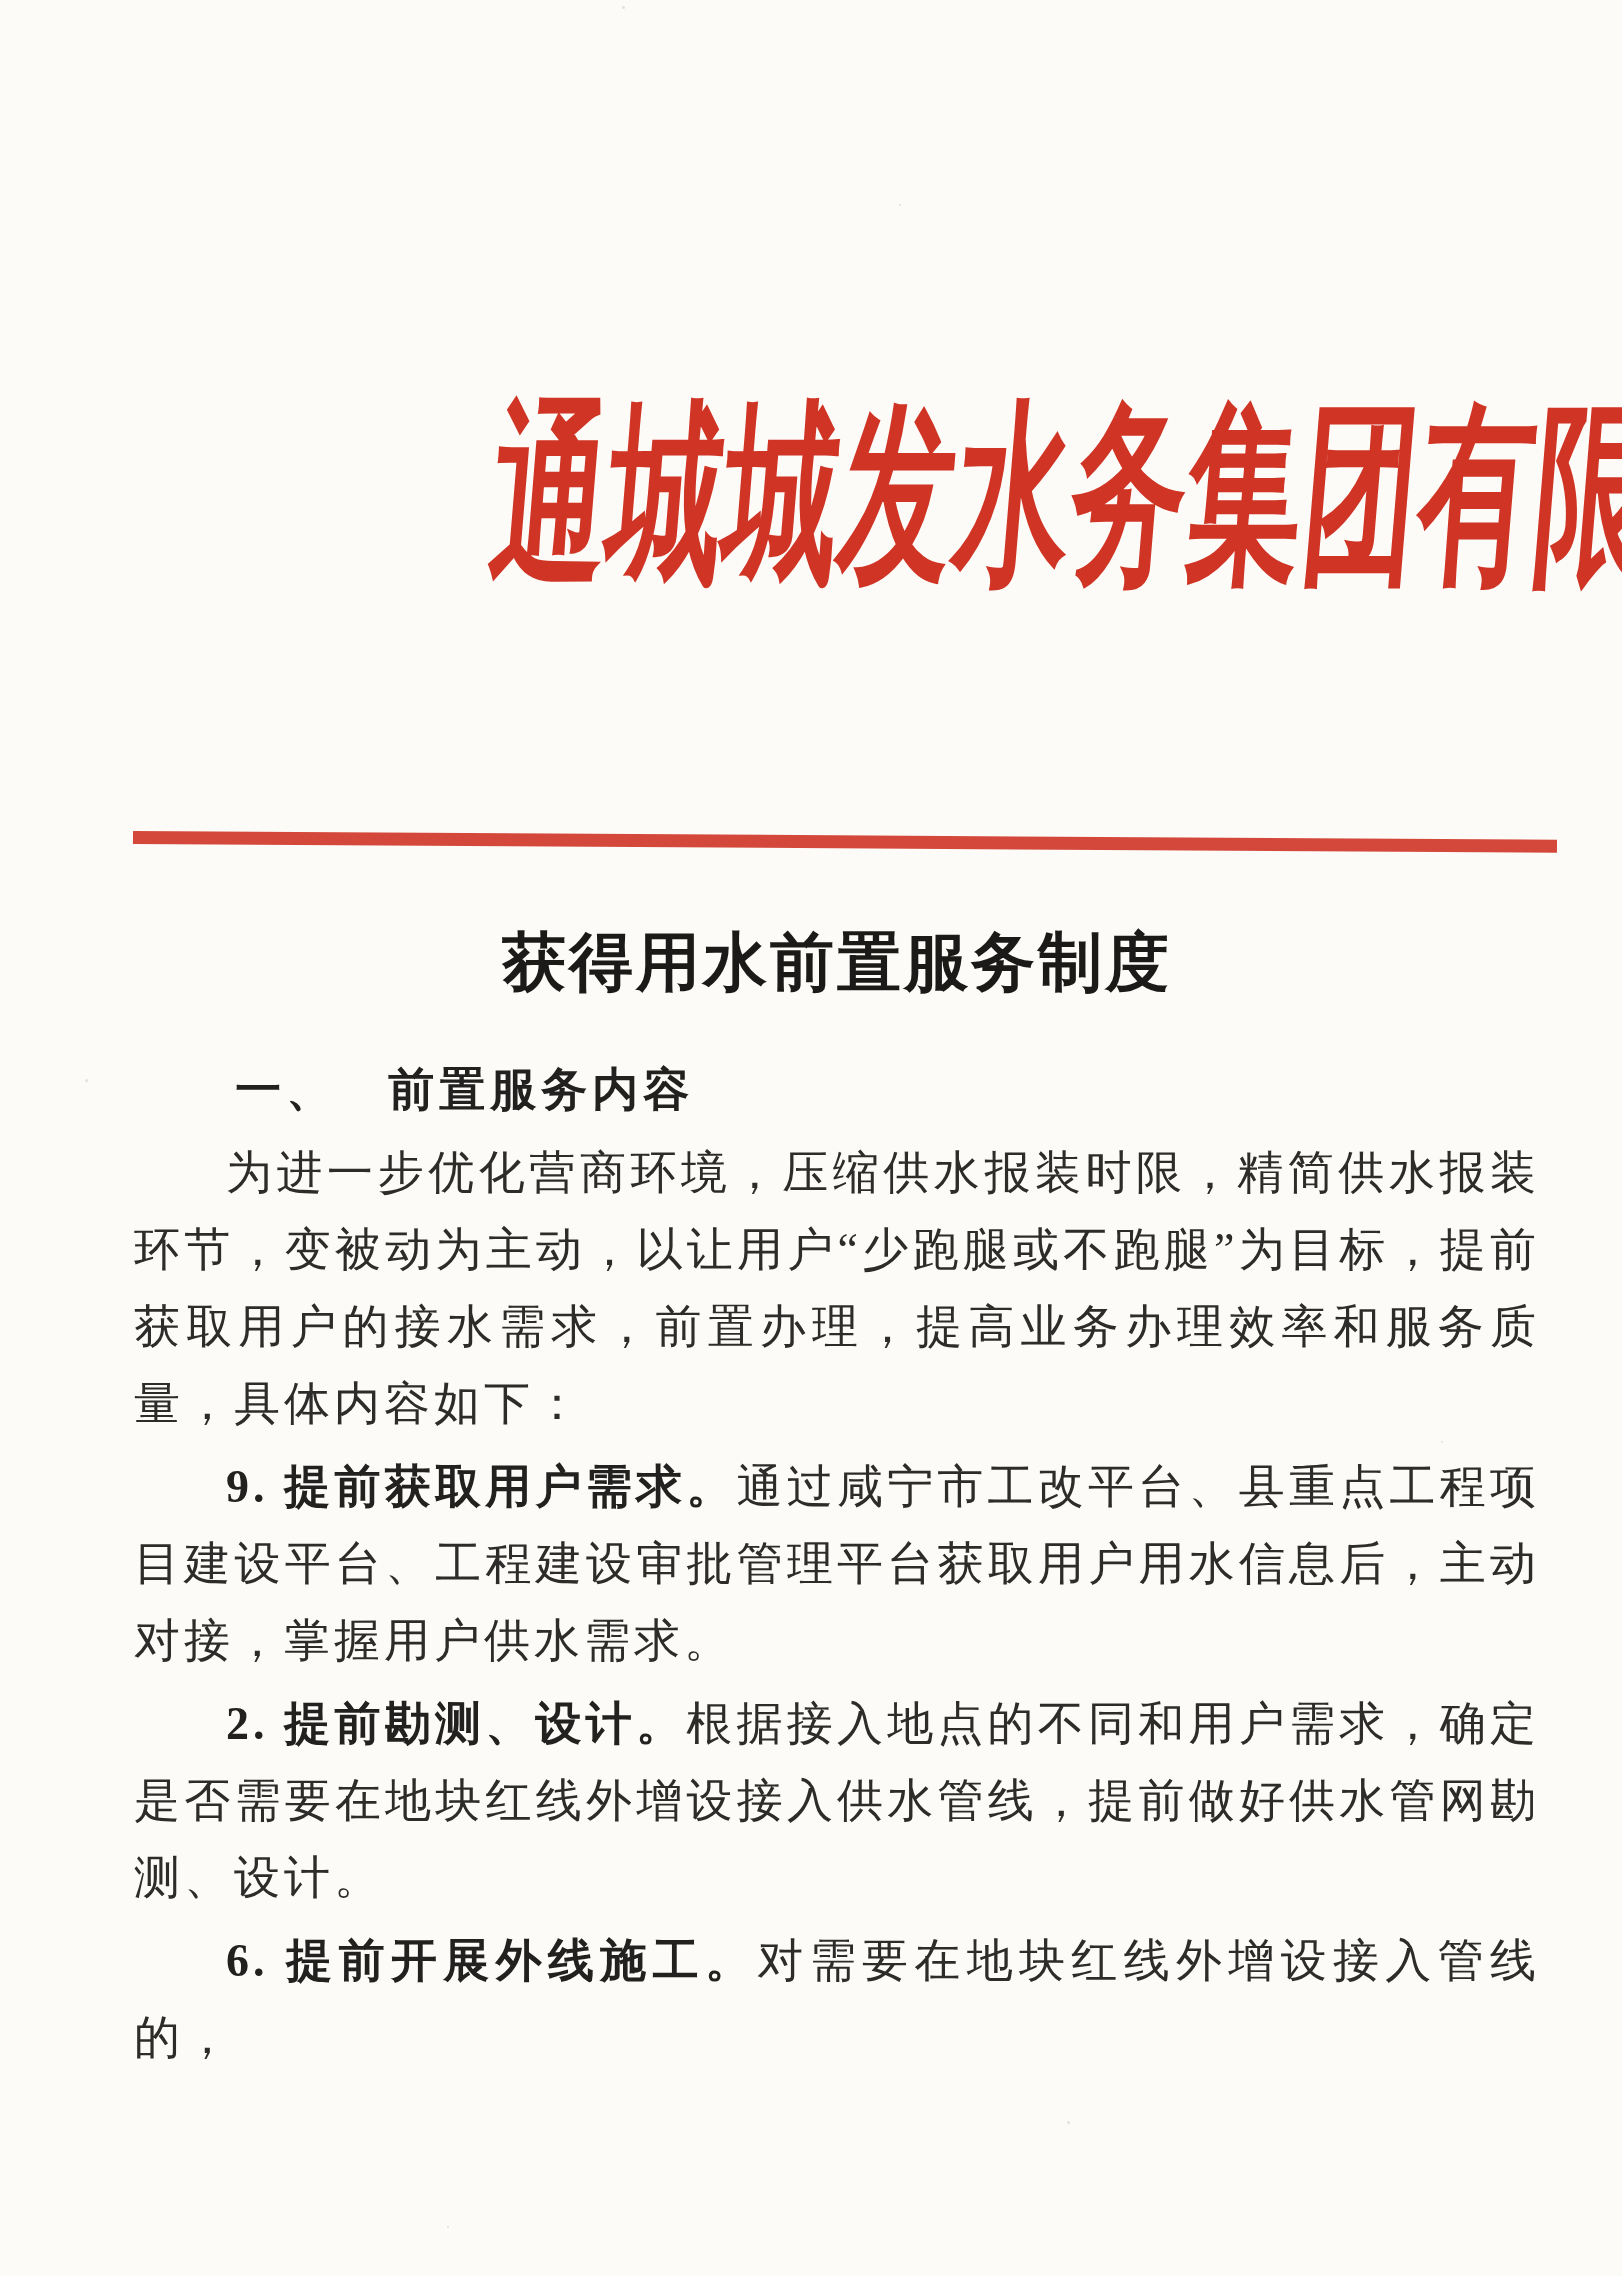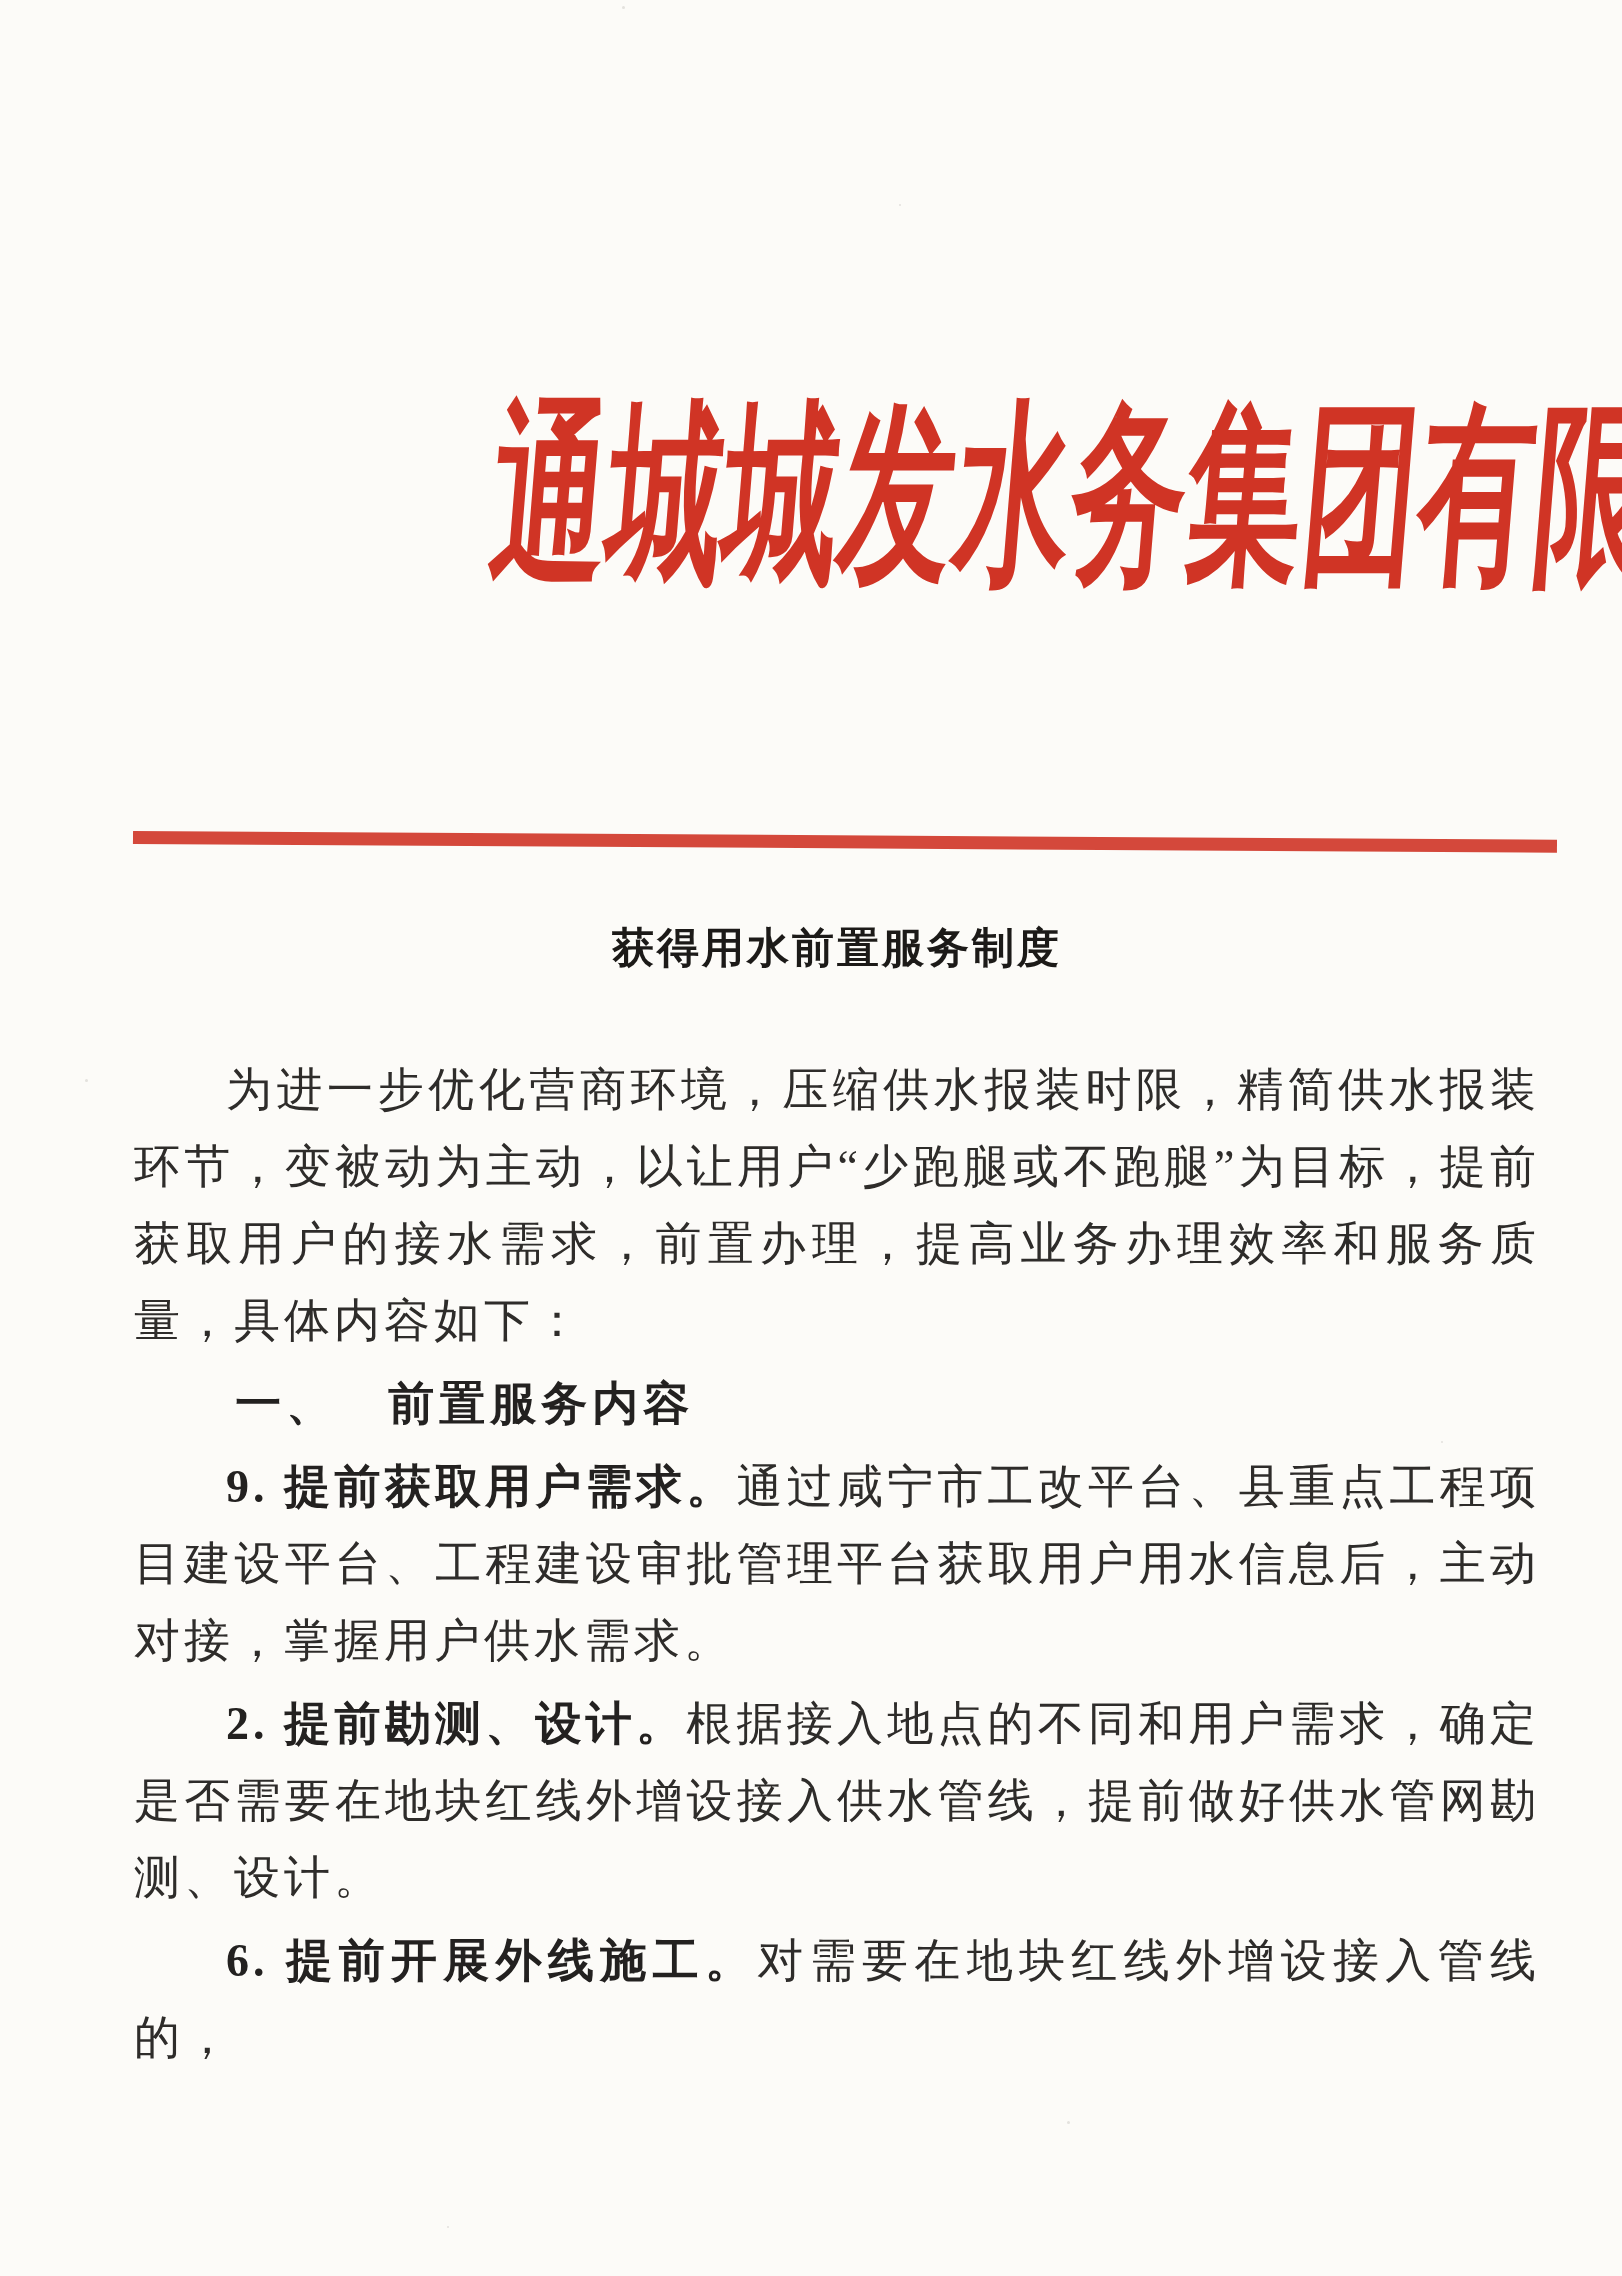--- a/index.html
+++ b/index.html
@@ -48,21 +48,21 @@
     transform: rotate(0.35deg);
     transform-origin: 0 50%;
   }
   
   .doc-title {
     position: absolute;
     top: 921px;
     left: 134px;
     width: 1406px;
     text-align: center;
-    font-size: 42px;
+    font-size: 64px;
     font-weight: bold;
     color: #1c1a18;
     letter-spacing: 3px;
     line-height: 1.3;
   }
   
   .doc-body {
     position: absolute;
     top: 1051px;
     left: 134px;
@@ -105,22 +105,22 @@
 
   <div class="letterhead">
     <span class="letterhead-name">通城城发水务集团有限公司</span>
   </div>
 
   <div class="divider"></div>
 
   <div class="doc-title">获得用水前置服务制度</div>
 
   <div class="doc-body">
+      <p class="para heading"><span class="bold">一、　前置服务内容</span></p>
       <p class="para"><span>为进一步优化营商环境，压缩供水报装时限，精简供水报装环节，变被动为主动，以让用户“少跑腿或不跑腿”为目标，提前获取用户的接水需求，前置办理，提高业务办理效率和服务质量，具体内容如下：</span></p>
-      <p class="para heading"><span class="bold">一、　前置服务内容</span></p>
       <p class="para"><span class="bold">9. 提前获取用户需求。</span><span>通过咸宁市工改平台、县重点工程项目建设平台、工程建设审批管理平台获取用户用水信息后，主动对接，掌握用户供水需求。</span></p>
       <p class="para"><span class="bold">2. 提前勘测、设计。</span><span>根据接入地点的不同和用户需求，确定是否需要在地块红线外增设接入供水管线，提前做好供水管网勘测、设计。</span></p>
       <p class="para"><span class="bold">6. 提前开展外线施工。</span><span>对需要在地块红线外增设接入管线的，</span></p>
     </div>
 
   <div id="specks">
       <div class="speck" style="left: 622px; top: 6px; width: 3px; height: 3px;"></div>
       <div class="speck" style="left: 899px; top: 204px; width: 2px; height: 2px;"></div>
       <div class="speck" style="left: 1115px; top: 416px; width: 2px; height: 2px;"></div>
       <div class="speck" style="left: 85px; top: 1079px; width: 3px; height: 3px;"></div>

